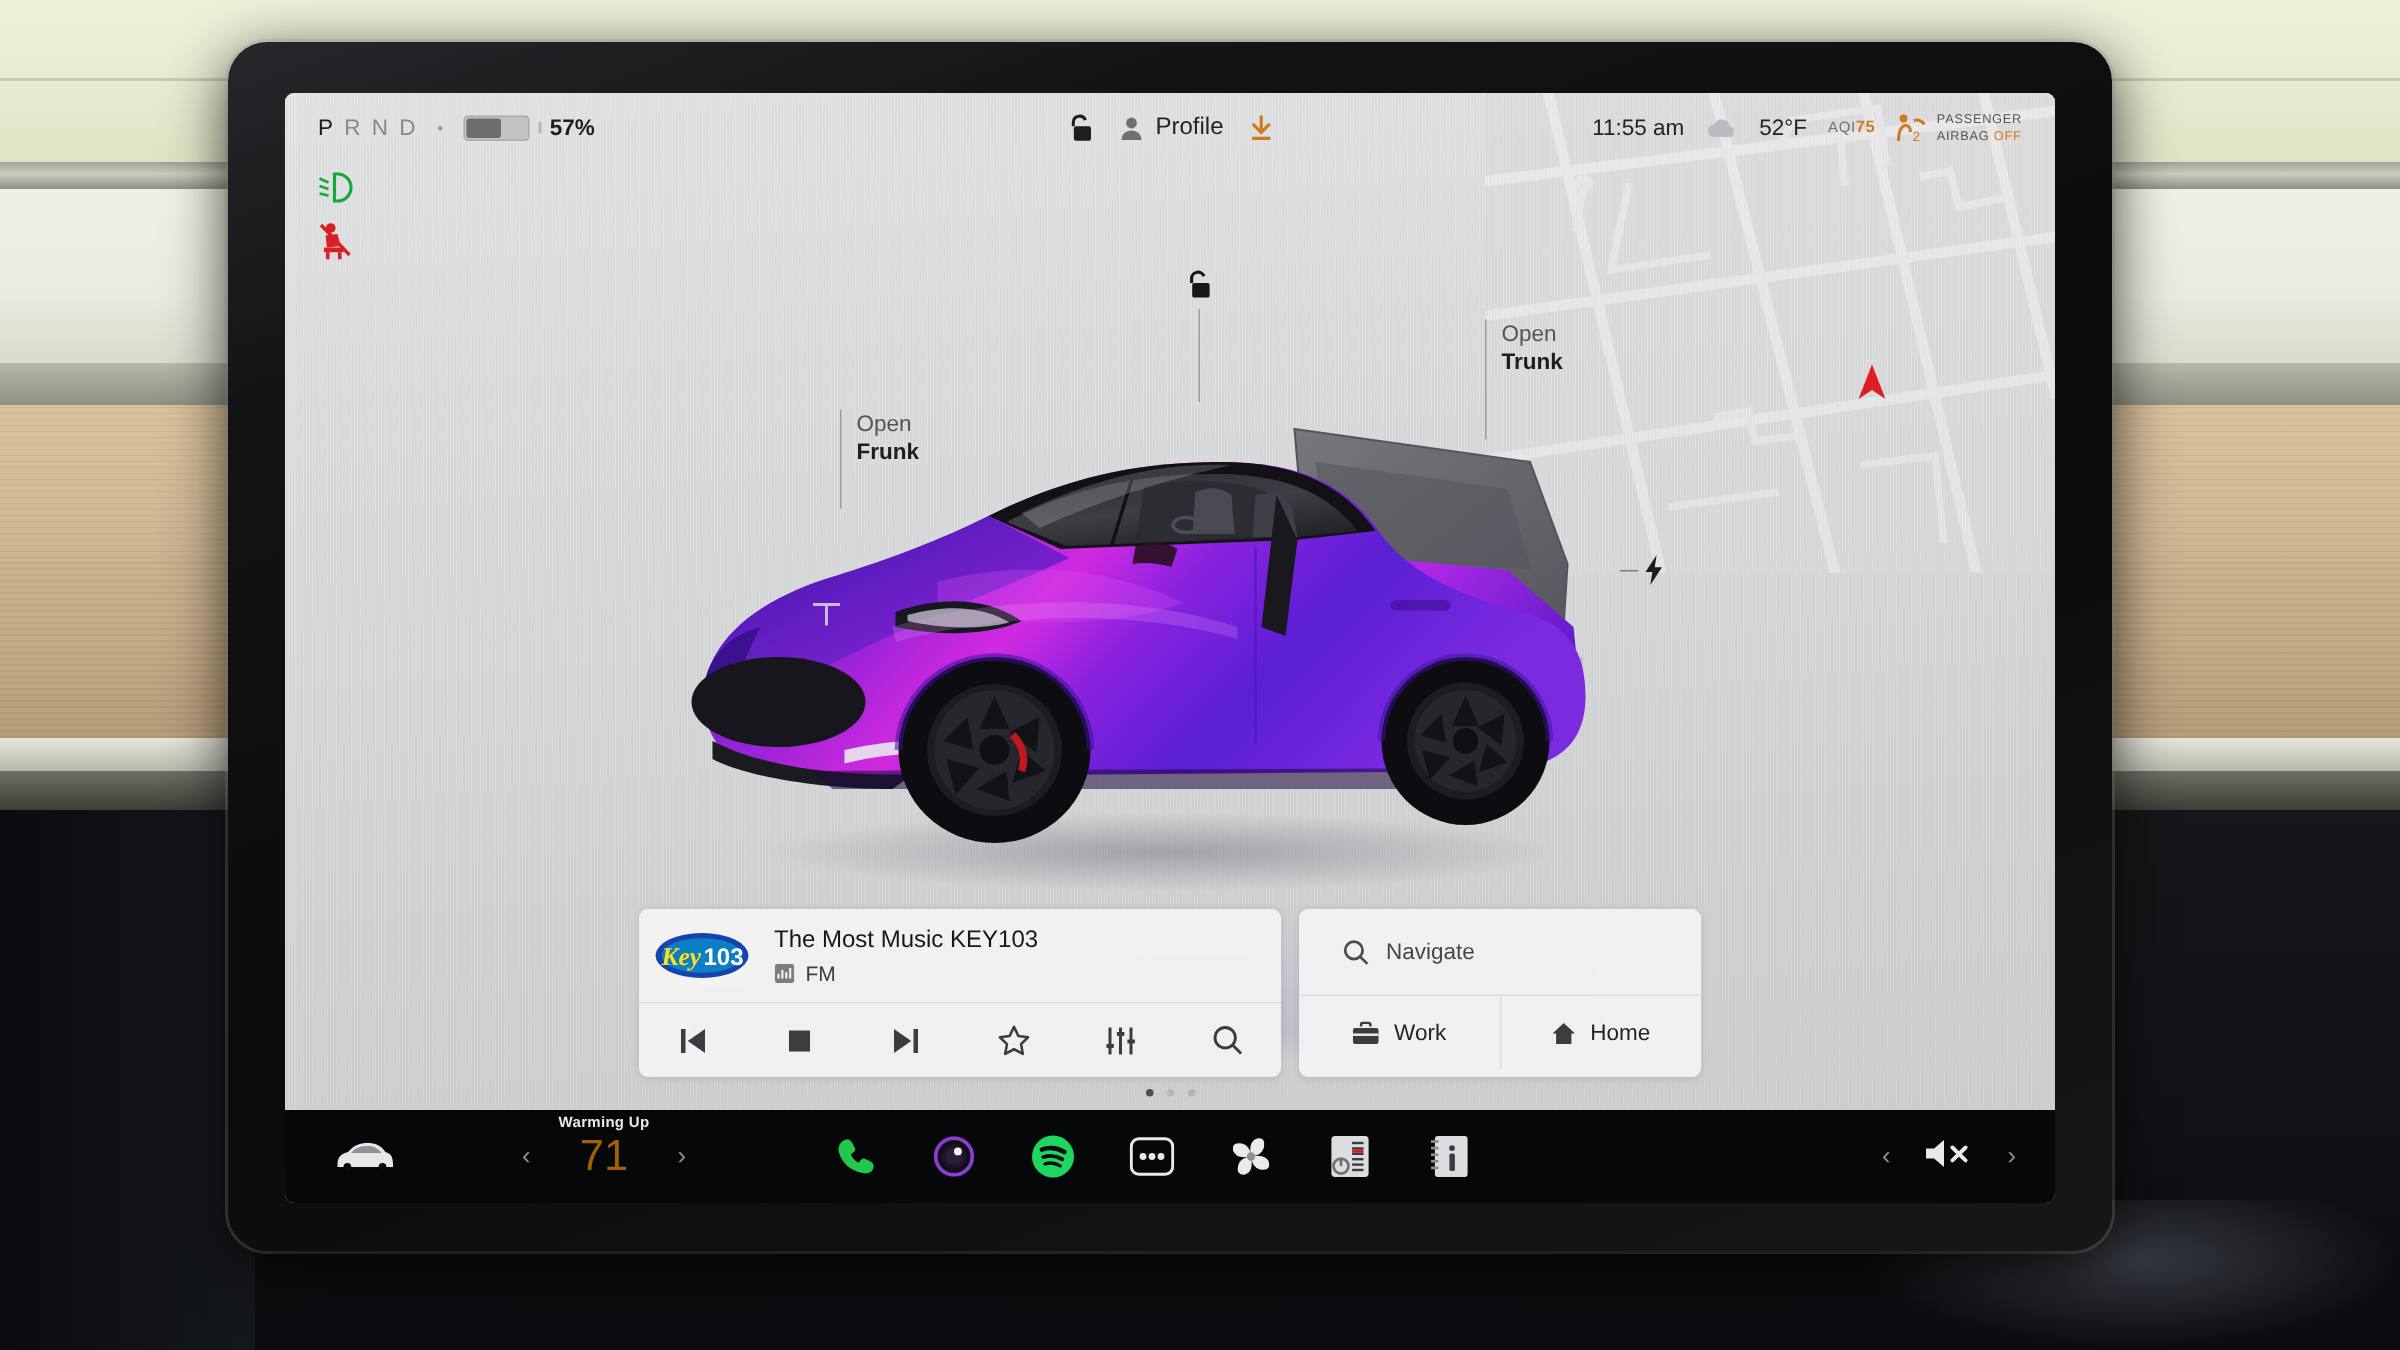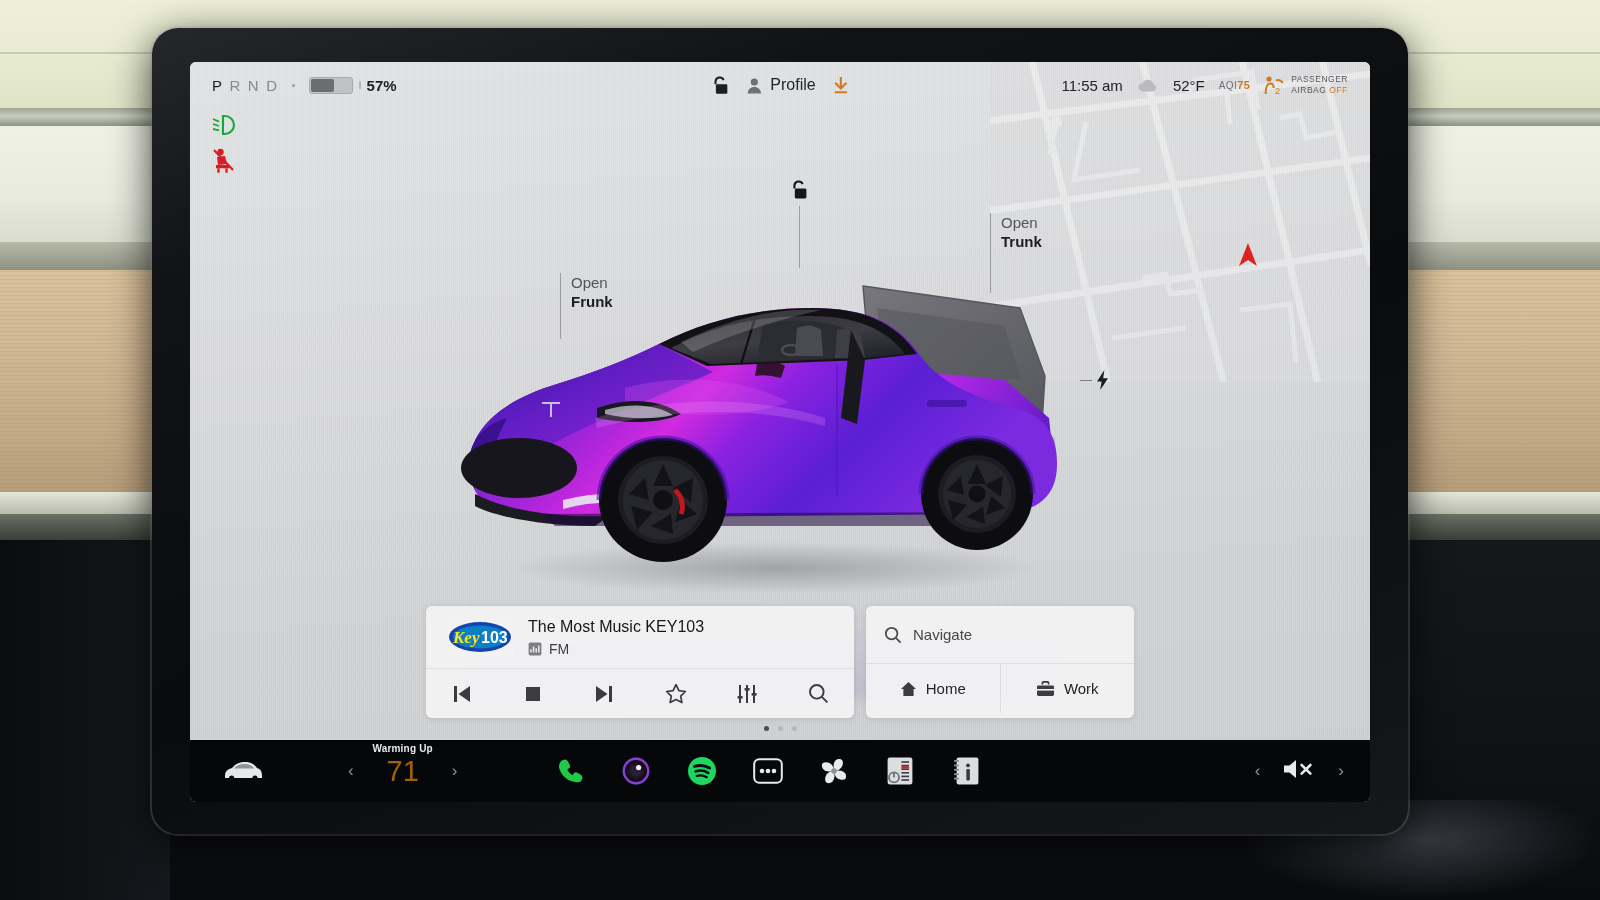--- a/index.html
+++ b/index.html
@@ -154,35 +154,35 @@
   .cards { position: absolute; left: 0; right: 0; bottom: 22px; display: flex; justify-content: center; gap: 12px; z-index: 7; }
 
   .card {
     background: rgba(243,243,244,.93); border-radius: 6px;
     box-shadow: 0 1px 6px rgba(0,0,0,.10);
     backdrop-filter: blur(4px);
   }
   .media-card { width: 428px; }
   .media-top { display: flex; align-items: center; gap: 14px; padding: 11px 14px 11px 0; }
   .station-logo {
-    width: 68px; height: 40px; margin-left: 20px; border-radius: 4px;
+    width: 68px; height: 40px; margin-left: 8px; border-radius: 4px;
     background: #f2f2f3; display: flex; align-items: center; justify-content: center;
     flex: none;
   }
   .media-meta { min-width: 0; }
   .media-title { font-size: 16px; color: #161718; font-weight: 500; white-space: nowrap; overflow: hidden; text-overflow: ellipsis; }
   .media-sub { display: flex; align-items: center; gap: 7px; margin-top: 5px; font-size: 14px; color: #3c3d3f; }
   .media-controls {
     display: flex; align-items: center; justify-content: space-around;
     height: 50px; border-top: 1px solid rgba(0,0,0,.08);
   }
   .ctl { width: 44px; height: 34px; display: flex; align-items: center; justify-content: center; }
 
   .nav-card { width: 268px; }
-  .nav-search { display: flex; align-items: center; gap: 11px; height: 57px; padding: 12px 18px; }
+  .nav-search { display: flex; align-items: center; gap: 11px; height: 57px; padding: 12px 18px; margin-left: 11px; }
   .nav-search span { font-size: 15px; color: #45474a; }
   .nav-shortcuts { display: flex; height: 50px; border-top: 1px solid rgba(0,0,0,.08); }
   .shortcut { flex: 1; display: flex; align-items: center; justify-content: center; gap: 9px; font-size: 15px; color: #232426; }
   .shortcut + .shortcut { border-left: 1px solid rgba(0,0,0,.08); }
 
   .page-dots { position: absolute; left: 0; right: 0; bottom: 9px; display: flex; justify-content: center; gap: 9px; z-index: 7; }
   .page-dots i { width: 5px; height: 5px; border-radius: 50%; background: #b4b6b9; display: block; }
   .page-dots i.on { background: #4c4e51; }
 
   
@@ -578,32 +578,32 @@
           <div class="card nav-card">
             <div class="nav-search">
               <svg width="18" height="18" viewBox="0 0 18 18">
                 <circle cx="7.6" cy="7.6" r="5.8" fill="none" stroke="#4a4c4f" stroke-width="1.8"></circle>
                 <path x="0" d="M11.8 11.8 L16.6 16.6" stroke="#4a4c4f" stroke-width="1.8"></path>
               </svg>
               <span>Navigate</span>
             </div>
             <div class="nav-shortcuts">
               <div class="shortcut">
-                <svg width="17" height="16" viewBox="0 0 17 16">
-                  <path d="M8.5 1 L16 8 L13.6 8 L13.6 15 L3.4 15 L3.4 8 L1 8 Z" fill="#3b3c3f"></path>
-                </svg>
-                <span>Home</span>
-              </div>
-              <div class="shortcut">
                 <svg width="19" height="16" viewBox="0 0 19 16">
                   <path d="M6.4 3.4 V2.2 a1.4 1.4 0 0 1 1.4 -1.4 h3.4 a1.4 1.4 0 0 1 1.4 1.4 V3.4" fill="none" stroke="#3b3c3f" stroke-width="1.7"></path>
                   <rect x="1" y="4.4" width="17" height="10.6" rx="1.4" fill="#3b3c3f"></rect>
                   <rect x="1" y="8" width="17" height="1.6" fill="#f0f0f1"></rect>
                 </svg>
                 <span>Work</span>
+              </div>
+              <div class="shortcut">
+                <svg width="17" height="16" viewBox="0 0 17 16">
+                  <path d="M8.5 1 L16 8 L13.6 8 L13.6 15 L3.4 15 L3.4 8 L1 8 Z" fill="#3b3c3f"></path>
+                </svg>
+                <span>Home</span>
               </div>
             </div>
           </div>
         </div>
 
         <div class="page-dots">
             <i class="on"></i>
             <i></i>
             <i></i>
           </div>

